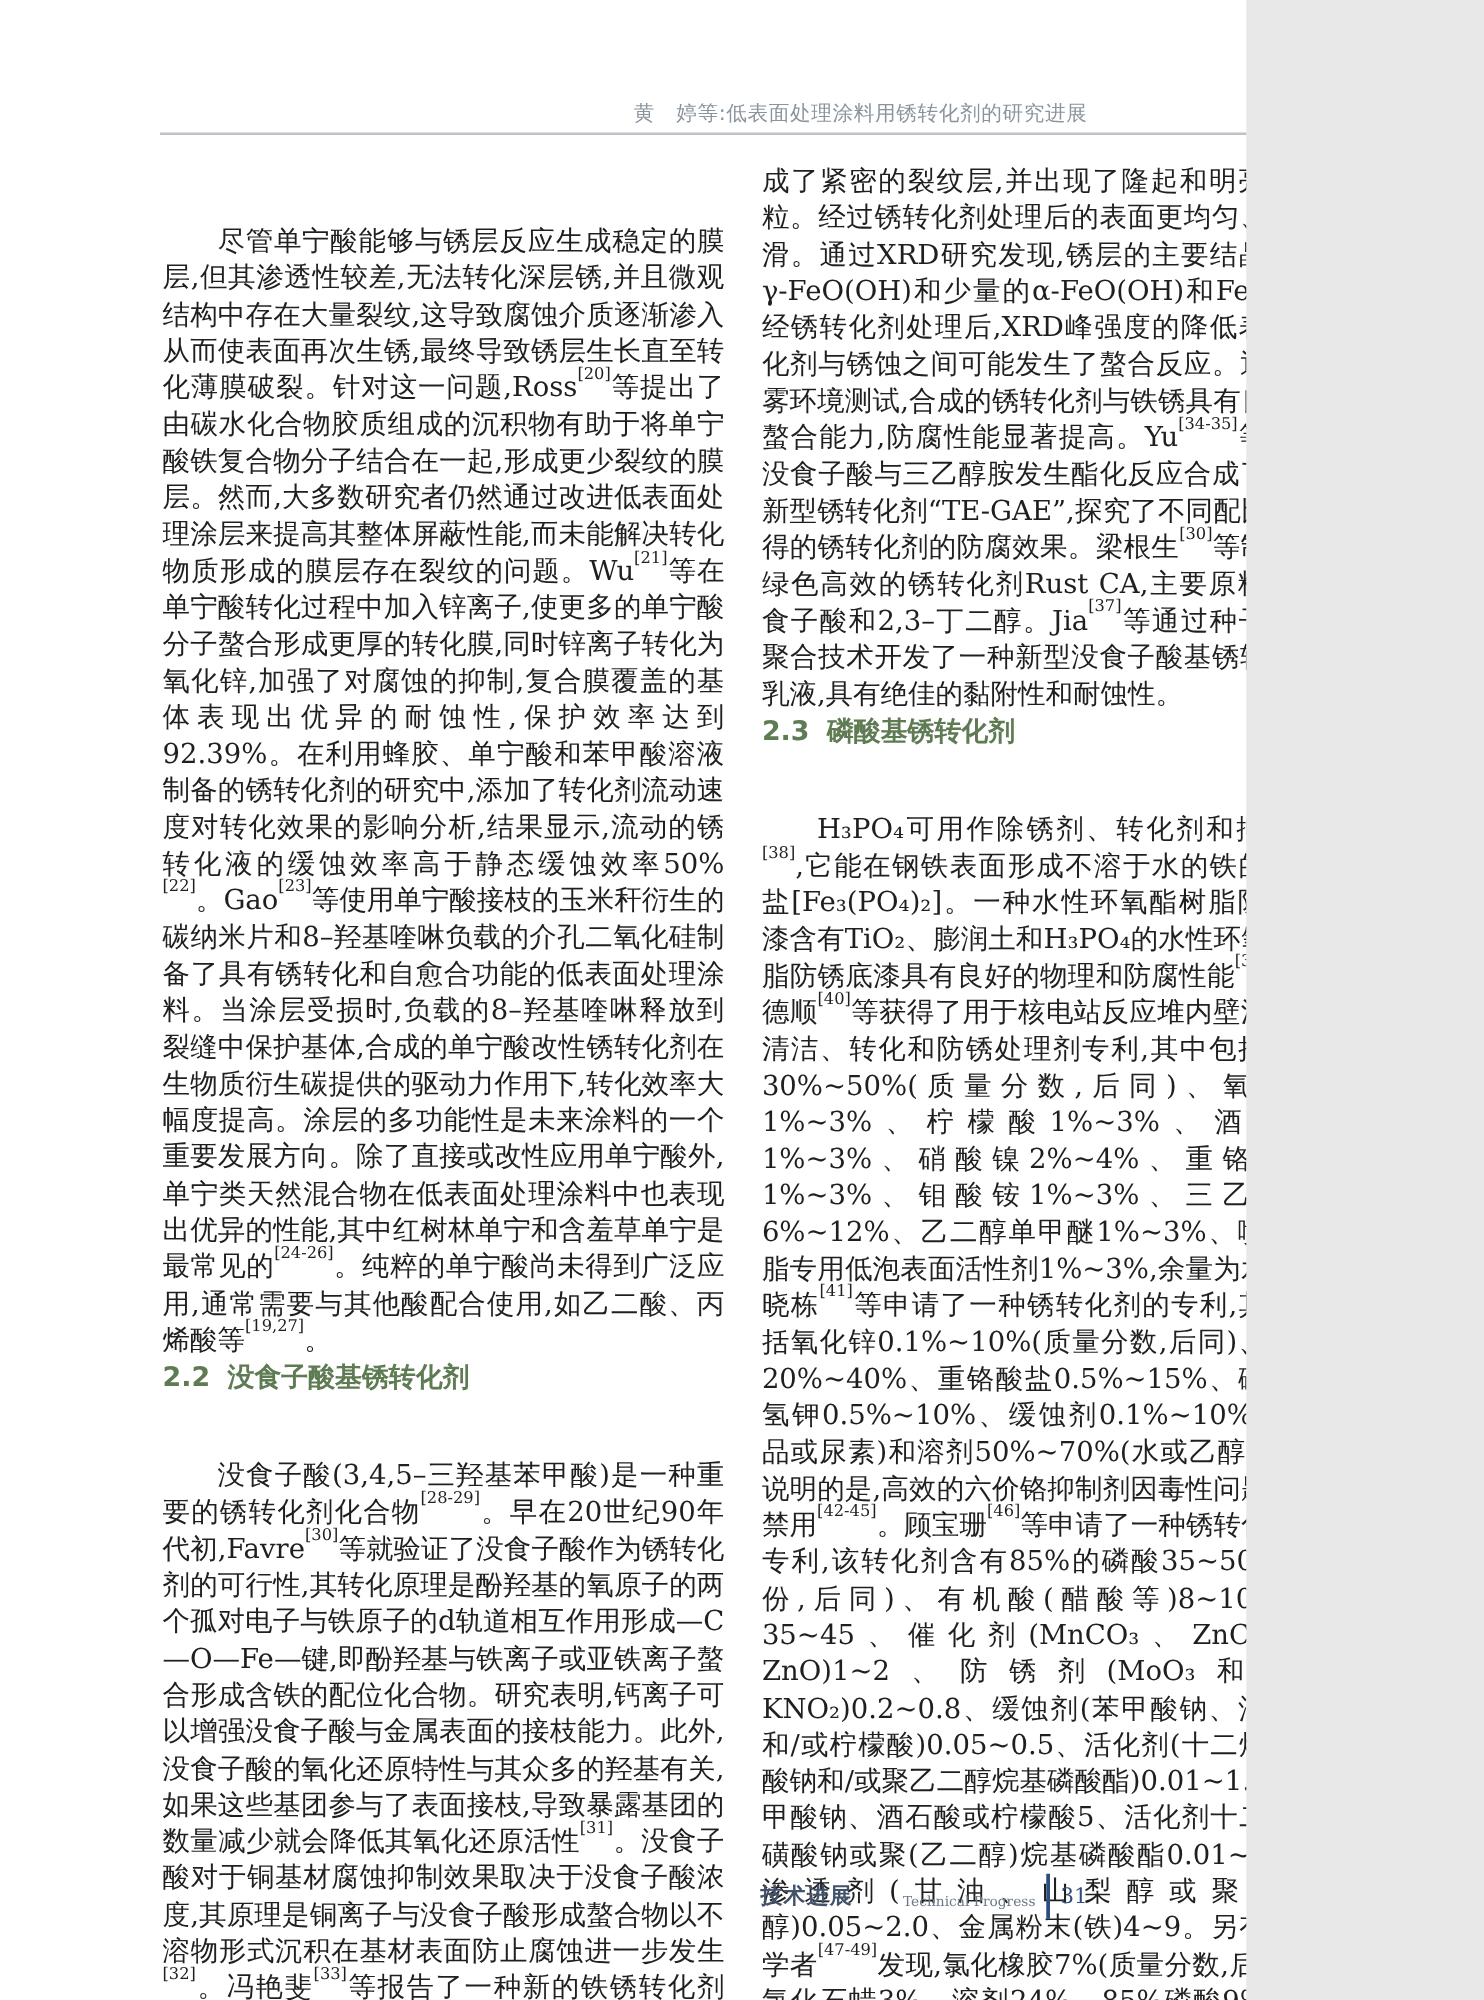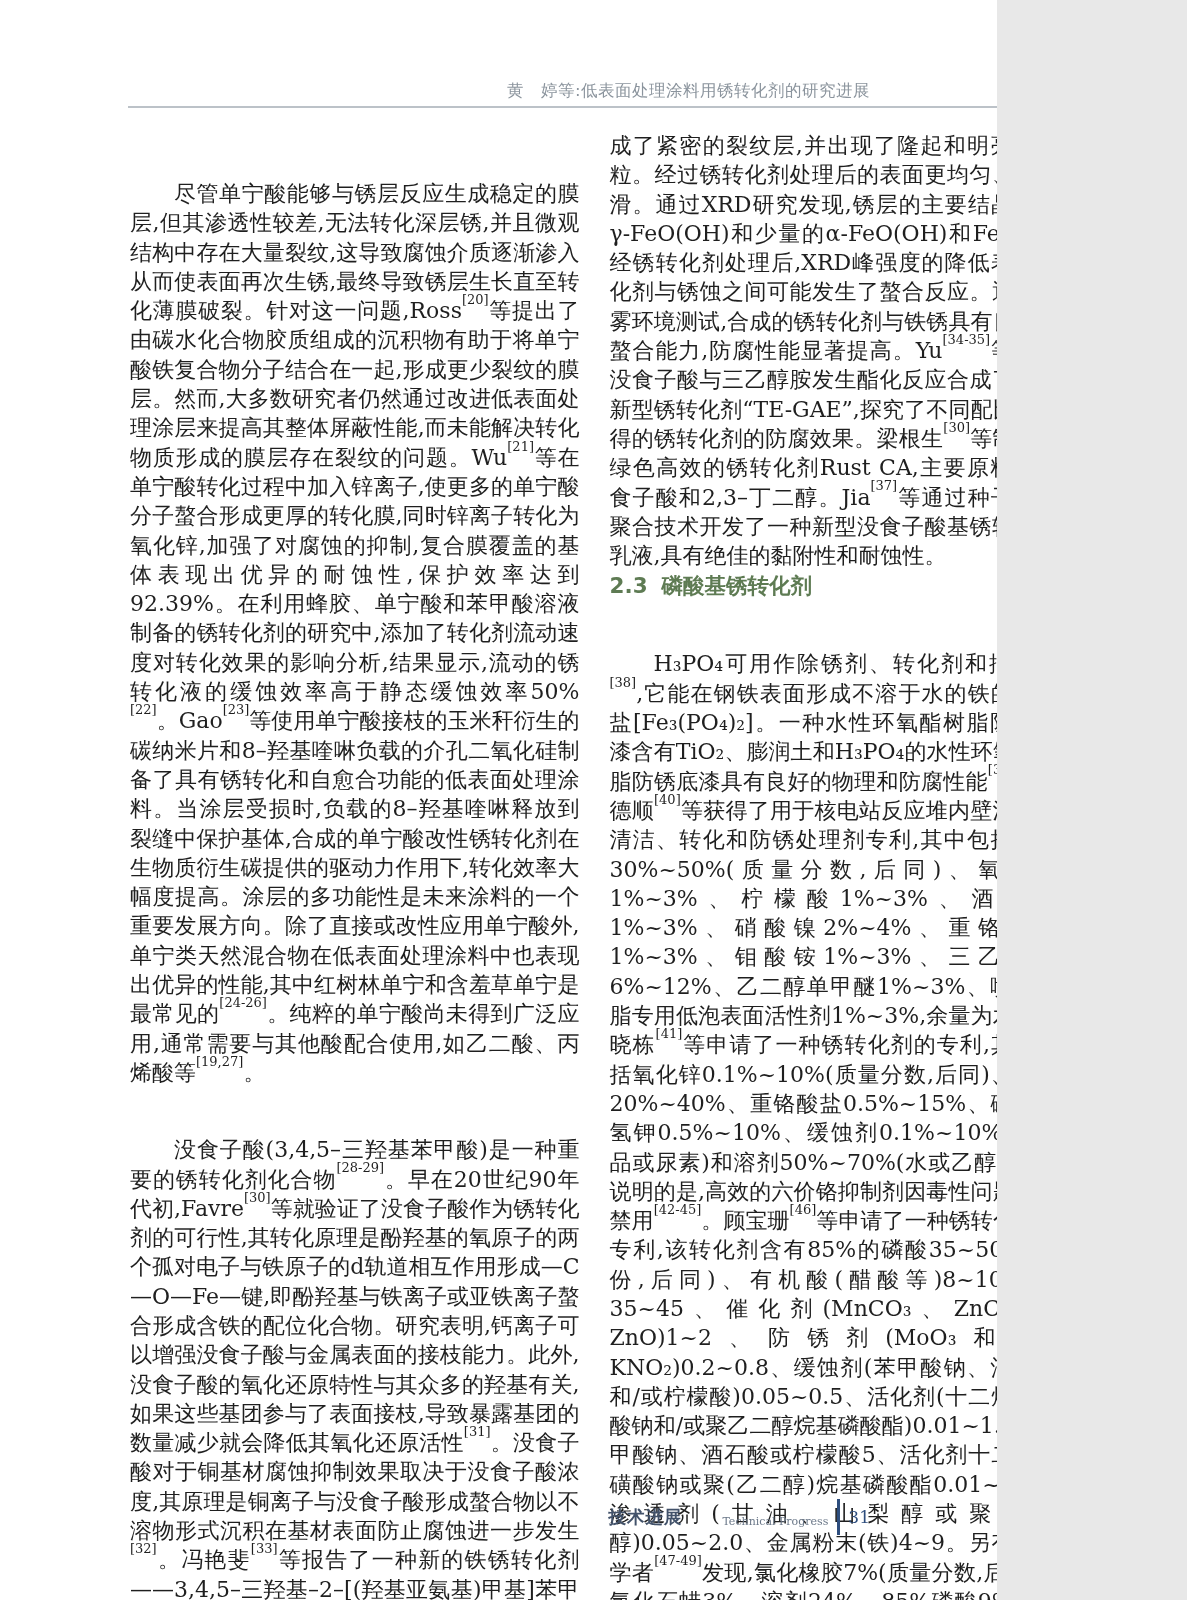--- a/index.html
+++ b/index.html
@@ -105,20 +105,21 @@
 
 <div class="page">
 
   <div class="running-head">黄　婷等:低表面处理涂料用锈转化剂的研究进展</div>
 
   <div class="header-rule"></div>
 
   <div class="columns">
     <div class="col" id="col-left">
         <p class="para indent">尽管单宁酸能够与锈层反应生成稳定的膜层,但其渗透性较差,无法转化深层锈,并且微观结构中存在大量裂纹,这导致腐蚀介质逐渐渗入从而使表面再次生锈,最终导致锈层生长直至转化薄膜破裂。针对这一问题,Ross<sup>[20]</sup>等提出了由碳水化合物胶质组成的沉积物有助于将单宁酸铁复合物分子结合在一起,形成更少裂纹的膜层。然而,大多数研究者仍然通过改进低表面处理涂层来提高其整体屏蔽性能,而未能解决转化物质形成的膜层存在裂纹的问题。Wu<sup>[21]</sup>等在单宁酸转化过程中加入锌离子,使更多的单宁酸分子螯合形成更厚的转化膜,同时锌离子转化为氧化锌,加强了对腐蚀的抑制,复合膜覆盖的基体表现出优异的耐蚀性,保护效率达到92.39%。在利用蜂胶、单宁酸和苯甲酸溶液制备的锈转化剂的研究中,添加了转化剂流动速度对转化效果的影响分析,结果显示,流动的锈转化液的缓蚀效率高于静态缓蚀效率50%<sup>[22]</sup>。Gao<sup>[23]</sup>等使用单宁酸接枝的玉米秆衍生的碳纳米片和8–羟基喹啉负载的介孔二氧化硅制备了具有锈转化和自愈合功能的低表面处理涂料。当涂层受损时,负载的8–羟基喹啉释放到裂缝中保护基体,合成的单宁酸改性锈转化剂在生物质衍生碳提供的驱动力作用下,转化效率大幅度提高。涂层的多功能性是未来涂料的一个重要发展方向。除了直接或改性应用单宁酸外,单宁类天然混合物在低表面处理涂料中也表现出优异的性能,其中红树林单宁和含羞草单宁是最常见的<sup>[24-26]</sup>。纯粹的单宁酸尚未得到广泛应用,通常需要与其他酸配合使用,如乙二酸、丙烯酸等<sup>[19,27]</sup>。</p>
+        <div class="sec-heading"><span class="sec-num">2.2</span><span>没食子酸基锈转化剂</span></div>
         <p class="para indent">没食子酸(3,4,5–三羟基苯甲酸)是一种重要的锈转化剂化合物<sup>[28-29]</sup>。早在20世纪90年代初,Favre<sup>[30]</sup>等就验证了没食子酸作为锈转化剂的可行性,其转化原理是酚羟基的氧原子的两个孤对电子与铁原子的d轨道相互作用形成—C—O—Fe—键,即酚羟基与铁离子或亚铁离子螯合形成含铁的配位化合物。研究表明,钙离子可以增强没食子酸与金属表面的接枝能力。此外,没食子酸的氧化还原特性与其众多的羟基有关,如果这些基团参与了表面接枝,导致暴露基团的数量减少就会降低其氧化还原活性<sup>[31]</sup>。没食子酸对于铜基材腐蚀抑制效果取决于没食子酸浓度,其原理是铜离子与没食子酸形成螯合物以不溶物形式沉积在基材表面防止腐蚀进一步发生<sup>[32]</sup>。冯艳斐<sup>[33]</sup>等报告了一种新的铁锈转化剂——3,4,5–三羟基–2–[(羟基亚氨基)甲基]苯甲酸。通过没食子酸与甲醇镁反应得到的没食子酸盐随后与甲醛反应生成所需产品的前体。经过氧化反应,最终得到化合物。处理后的锈层形</p>
       </div>
     <div class="col" id="col-right">
         <p class="para">成了紧密的裂纹层,并出现了隆起和明亮的颗粒。经过锈转化剂处理后的表面更均匀、更光滑。通过XRD研究发现,锈层的主要结晶相是γ-FeO(OH)和少量的α-FeO(OH)和Fe₃O₄。经锈转化剂处理后,XRD峰强度的降低表明转化剂与锈蚀之间可能发生了螯合反应。通过盐雾环境测试,合成的锈转化剂与铁锈具有良好的螯合能力,防腐性能显著提高。Yu<sup>[34-35]</sup>等利用没食子酸与三乙醇胺发生酯化反应合成了一种新型锈转化剂“TE-GAE”,探究了不同配比所制得的锈转化剂的防腐效果。梁根生<sup>[30]</sup>等制备了绿色高效的锈转化剂Rust CA,主要原料是没食子酸和2,3–丁二醇。Jia<sup>[37]</sup>等通过种子乳液聚合技术开发了一种新型没食子酸基锈转化剂乳液,具有绝佳的黏附性和耐蚀性。</p>
         <div class="sec-heading"><span class="sec-num">2.3</span><span>磷酸基锈转化剂</span></div>
         <p class="para indent">H₃PO₄可用作除锈剂、转化剂和抑制剂<sup>[38]</sup>,它能在钢铁表面形成不溶于水的铁的磷酸盐[Fe₃(PO₄)₂]。一种水性环氧酯树脂防锈底漆含有TiO₂、膨润土和H₃PO₄的水性环氧酯树脂防锈底漆具有良好的物理和防腐性能<sup>[39]</sup>。潘德顺<sup>[40]</sup>等获得了用于核电站反应堆内壁涂层的清洁、转化和防锈处理剂专利,其中包括磷酸30%~50%(质量分数,后同)、氧化锌1%~3%、柠檬酸1%~3%、酒石酸1%~3%、硝酸镍2%~4%、重铬酸钾1%~3%、钼酸铵1%~3%、三乙醇胺6%~12%、乙二醇单甲醚1%~3%、喷雾脱脂专用低泡表面活性剂1%~3%,余量为水。赵晓栋<sup>[41]</sup>等申请了一种锈转化剂的专利,其中包括氧化锌0.1%~10%(质量分数,后同)、磷酸20%~40%、重铬酸盐0.5%~15%、磷酸二氢钾0.5%~10%、缓蚀剂0.1%~10%(洛托品或尿素)和溶剂50%~70%(水或乙醇);需要说明的是,高效的六价铬抑制剂因毒性问题已被禁用<sup>[42-45]</sup>。顾宝珊<sup>[46]</sup>等申请了一种锈转化剂的专利,该转化剂含有85%的磷酸35~50(质量份,后同)、有机酸(醋酸等)8~10、水35~45、催化剂(MnCO₃、ZnCO₃或ZnO)1~2、防锈剂(MoO₃和/或KNO₂)0.2~0.8、缓蚀剂(苯甲酸钠、酒石酸和/或柠檬酸)0.05~0.5、活化剂(十二烷基磺酸钠和/或聚乙二醇烷基磷酸酯)0.01~1.0、苯甲酸钠、酒石酸或柠檬酸5、活化剂十二烷基磺酸钠或聚(乙二醇)烷基磷酸酯0.01~1.0、渗透剂(甘油、山梨醇或聚乙二醇)0.05~2.0、金属粉末(铁)4~9。另有研究学者<sup>[47-49]</sup>发现,氯化橡胶7%(质量分数,后同)、氯化石蜡3%、溶剂24%、85%磷酸9%和氧化铁的混合物涂在钢上并干燥24 h后,在200 h的盐雾测试中没有发生返锈。磷酸和单宁酸为基础的混合锈转化剂配方具有更好的性能。Bolivar等研究了基于10%的单宁酸、35%的磷酸以及5种不同的异丙基苯乙醇和特丁基苯乙醇制得的15种不同组合的锈转化剂的转化性能。这些锈转化剂</p>
       </div>
   </div>
 
   <div class="footer">

